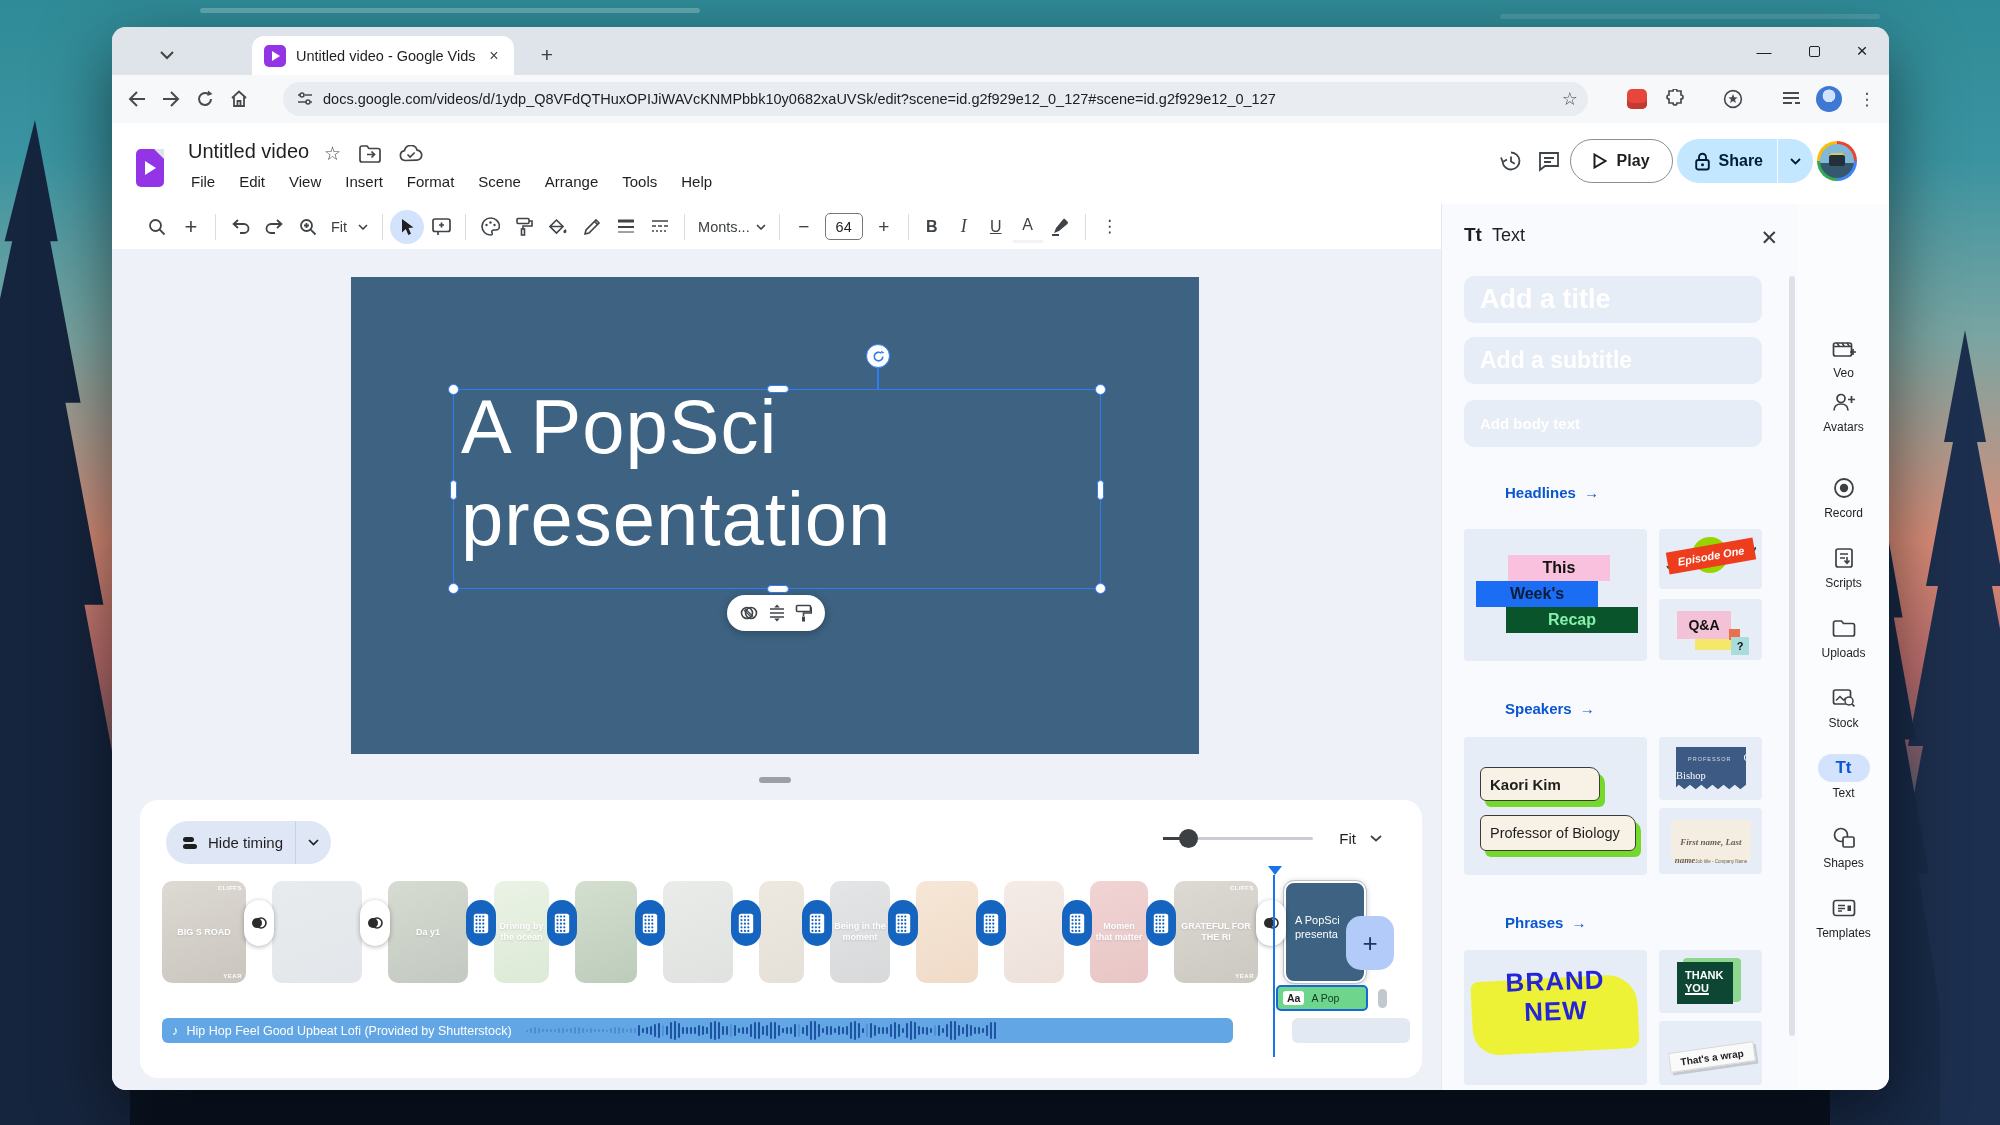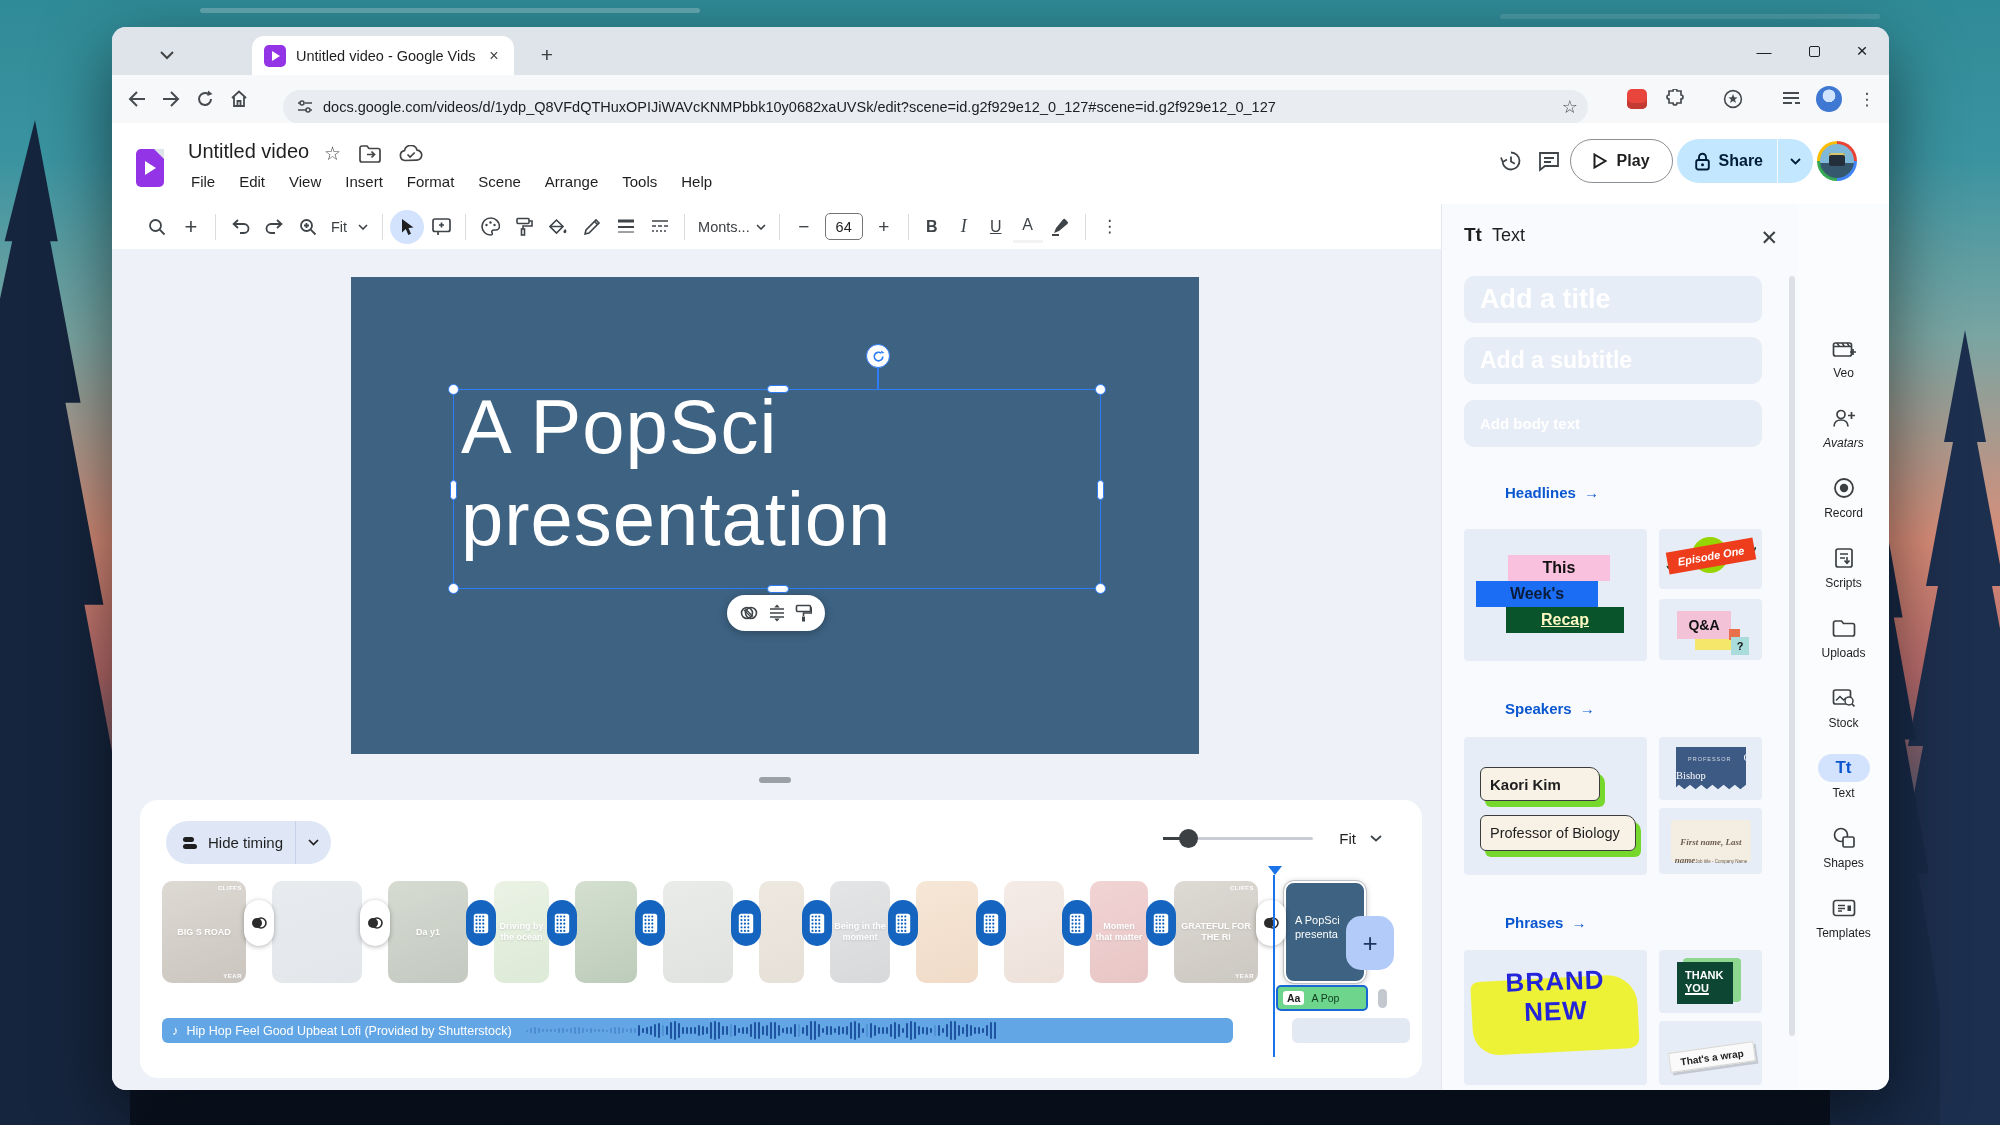--- a/index.html
+++ b/index.html
@@ -25,21 +25,21 @@
   .tab-title { font-size:14.5px; color:#1f1f1f; margin-left:10px; white-space:nowrap; overflow:hidden; flex:1; }
   .tab-close { width:20px; height:20px; border-radius:10px; display:flex; align-items:center; justify-content:center; font-size:16px; color:#444; }
   .newtab { position:absolute; left:420px; top:13px; width:30px; height:30px; border-radius:15px; display:flex; align-items:center; justify-content:center; font-size:21px; color:#3c4043; }
   .wctl { position:absolute; top:8px; width:34px; height:32px; display:flex; align-items:center; justify-content:center; color:#202124; font-size:15px; }
   .wctl.min { right:108px; } .wctl.max { right:58px; } .wctl.cls { right:10px; }
   .wctl .box { width:11px; height:11px; border:1.4px solid #202124; border-radius:2px; }
 
   
   .btoolbar { position:absolute; left:0; top:48px; right:0; height:48px; background:#f6f8fa; display:flex; align-items:center; }
   .nav-ic { width:34px; height:34px; border-radius:17px; display:flex; align-items:center; justify-content:center; color:#474b4f; flex:0 0 auto; }
-  .omnibox { position:absolute; left:171px; top:15px; width:1305px; height:34px; border-radius:17px; background:#e9edf2; display:flex; align-items:center; padding:0 10px 0 14px; }
+  .omnibox { position:absolute; left:171px; top:7px; width:1305px; height:34px; border-radius:17px; background:#e9edf2; display:flex; align-items:center; padding:0 10px 0 14px; }
   .omni-url { font-size:14.5px; color:#202124; white-space:nowrap; overflow:hidden; flex:1; margin-left:10px; }
   .ext { position:absolute; top:10px; width:28px; height:28px; display:flex; align-items:center; justify-content:center; }
   .avatar-s { width:26px; height:26px; border-radius:13px; background:radial-gradient(circle at 50% 38%, #cfe3ff 0 30%, #3e78d2 32% 100%); }
 
   
   .appbar { position:absolute; left:0; top:96px; right:0; height:81px; background:#fff; }
   .vids-logo { position:absolute; left:24px; top:26px; width:28px; height:38px; background:#9334e6; border-radius:5px; }
   .vids-logo::before { content:""; position:absolute; right:0; top:0; border-left:10px solid transparent; border-top:10px solid #dfe3ea; }
   .vids-logo::after { content:""; position:absolute; left:9px; top:12px; border-left:11px solid #fff; border-top:7px solid transparent; border-bottom:7px solid transparent; }
   .doc-title { position:absolute; left:76px; top:17px; font-size:20px; color:#1f1f1f; }
@@ -891,21 +891,21 @@
     <div class="ph-card" style="top:196px;font-size:15px;">Add body text</div>
 
     <div class="sec-link" style="top:280px;">
         <span>Headlines</span>
         <span>→</span>
       </div>
 
     <div class="card" style="left:22px;top:325px;width:183px;height:132px;">
       <span class="bar" style="left:44px;top:26px;width:102px;height:26px;background:#f9c1dd;font-size:16px;">This</span>
       <span class="bar" style="left:12px;top:52px;width:122px;height:26px;background:#1b6ef3;font-size:16px;color:#0b1b3a;">Week's</span>
-      <span class="bar" style="left:42px;top:78px;width:118px;height:26px;background:#09542b;font-size:16px;color:#fef9c3;text-decoration:underline;">Recap</span>
+      <span class="bar" style="left:42px;top:78px;width:132px;height:26px;background:#09542b;font-size:16px;color:#86efac;">Recap</span>
     </div>
     <div class="card" style="left:217px;top:325px;width:103px;height:60px;">
       <span class="ep-circle"></span>
         <span class="ep-squig"></span>
       <span class="ep-banner">Episode One</span>
     </div>
     <div class="card" style="left:217px;top:395px;width:103px;height:61px;">
       <span class="bar" style="left:18px;top:12px;width:54px;height:28px;background:#f4c2d7;font-size:14px;">Q&amp;A</span>
       <span class="bar" style="left:36px;top:40px;width:40px;height:11px;background:#f5e76a;"></span>
       <span class="bar" style="left:70px;top:30px;width:11px;height:11px;background:#e8704a;"></span>
@@ -952,21 +952,21 @@
       <div class="rail-item" style="top: 130px;">
         <span class="ric">
           <svg width="24" height="20" viewBox="0 0 24 20">
             <rect x="1.5" y="5" width="18" height="13" rx="2" fill="none" stroke="#3c4043" stroke-width="1.7"></rect>
             <path d="M1.5 8.5 L19.5 8.5 M5 5 l2.5 3.5 M10 5 l2.5 3.5 M15 5 l2.5 3.5" stroke="#3c4043" stroke-width="1.5"></path>
             <path d="M21 11 v6 M18 14 h6" stroke="#3c4043" stroke-width="1.7"></path>
           </svg>
         </span>
         <span class="rlb">Veo</span>
       </div>
-      <div class="rail-item" style="top: 200px; font-style: italic;">
+      <div class="rail-item" style="top: 184px;">
         <span class="ric">
           <svg width="24" height="20" viewBox="0 0 24 20">
             <circle cx="9" cy="6.5" r="4" fill="none" stroke="#3c4043" stroke-width="1.7"></circle>
             <path d="M2 18.5 c0 -4 3 -6.5 7 -6.5 s7 2.5 7 6.5" fill="none" stroke="#3c4043" stroke-width="1.7"></path>
             <path d="M19.5 4 v7 M16 7.5 h7" stroke="#3c4043" stroke-width="1.7"></path>
           </svg>
         </span>
         <span class="rlb">Avatars</span>
       </div>
       <div class="rail-item" style="top: 270px;">

